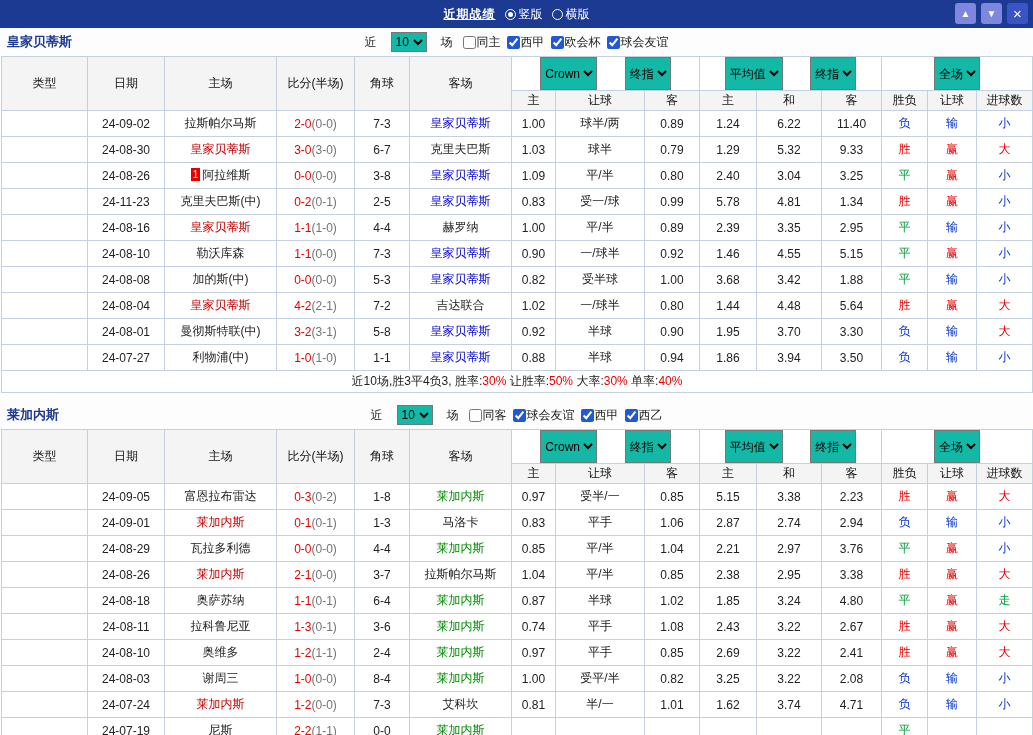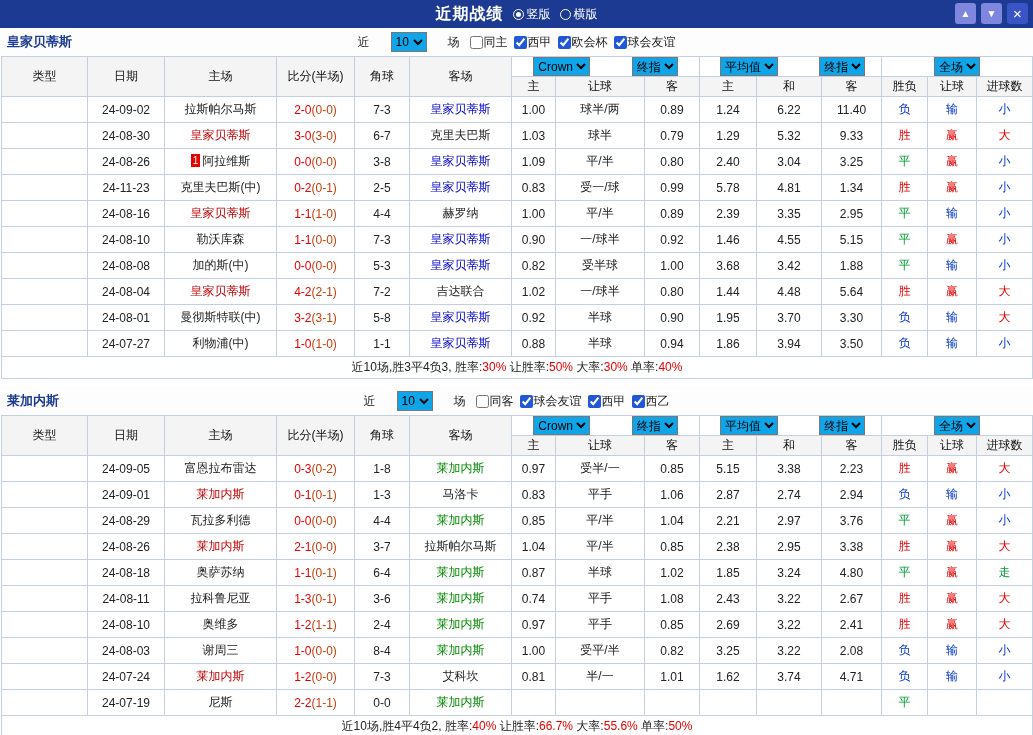--- a/index.html
+++ b/index.html
@@ -6,65 +6,65 @@
   html,body { margin:0; padding:0; }
   body {
     width:1033px; height:735px;
     font-family:"Liberation Sans","DejaVu Sans",sans-serif;
     font-size:12px; color:#222; background:#fff; overflow:hidden;
   }
 
   
   .titlebar { height:28px; background:#1d3a92; display:flex; align-items:center; position:relative; }
   .tb-center { margin:0 auto; display:flex; align-items:center; gap:9px; color:#fff; }
-  .tb-title { font-size:16px; font-weight:bold; letter-spacing:1px; }
+  .tb-title { font-size:12px; font-weight:bold; letter-spacing:1px;text-decoration:underline; }
   .tb-radio { display:inline-flex; align-items:center; gap:3px; cursor:pointer; }
   .rdot { width:11px; height:11px; border:1px solid #fff; border-radius:50%; display:inline-block; position:relative; background:transparent; }
   .rdot.checked::after { content:""; position:absolute; left:2px; top:2px; right:2px; bottom:2px; border-radius:50%; background:#fff; }
   .tb-buttons { position:absolute; right:5px; top:3px; display:flex; gap:5px; }
   .tb-btn { width:21px; height:21px; border-radius:3px; background:#7e86de; color:#fff; display:flex; align-items:center; justify-content:center; font-size:10px; cursor:pointer; }
   .tb-btn.close { background:#3a54c6; font-size:15px; }
 
   
   .section-header { height:28px; position:relative; display:flex; align-items:center; background:#fdfdfd; }
   .team-title { position:absolute; left:7px; color:#1d3a92; font-weight:bold; font-size:13px; }
   .filter-bar { margin:0 auto; display:flex; align-items:center; }
   .filter-bar > span { margin:0 2px; }
   .cbx-wrap { display:inline-flex; }
   .cbx { display:inline-flex; align-items:center; cursor:pointer; }
   .cbx input { width:13px; height:13px; margin:0 1px 0 6px; accent-color:#2257d6; }
 
   select {
     font-family:"Liberation Sans","DejaVu Sans",sans-serif;
-    font-size:12px; height:20px; border:1px solid #777; background:#0ea5e9; margin:0 19px;
+    font-size:12px; height:20px; border:1px solid #777; background:#14b8a6; margin:0 12px;
   }
 
   
   table.grid { border-collapse:collapse; table-layout:fixed; width:1031px; margin:0 1px; }
   .grid th, .grid td { border:1px solid #c4cfe0; text-align:center; padding:0 1px; white-space:nowrap; overflow:hidden; }
   .grid thead th { background:#f4f4f4; font-weight:normal; height:20px; color:#111; }
   .grid thead th.selcell { background:#fff; }
-  .grid thead th.selcell select { height:19px; }
+  .grid thead th.selcell select { height:33px; }
   .grid tbody td { height:26px; background:#fff; }
   .grid tfoot td { height:22px; background:#fff; }
 
   .lg-green  { background:#009a44; color:#fff; }
   .lg-purple { background:#cc66cc; color:#fff; }
   .lg-teal   { background:#0aa8b2; color:#fff; }
 
   .t-red   { color:#c00000; }
   .t-blue  { color:#0000cc; }
   .t-green { color:#008800; }
 
   .c-red   { color:#e60000; }
   .c-blue  { color:#0033cc; }
   .c-green { color:#009933; }
 
   .sc { color:#e60000; }
-  .hf { color:#c2410c; }
+  .hf { color:#737373; }
 
   .rc { display:inline-block; background:#e60000; color:#fff; font-size:10px; line-height:13px; height:13px; padding:0 2px; margin-right:2px; vertical-align:1px; }
 
   .gap { height:8px; }
 </style>
 </head>
 <body>
 
 <div class="titlebar">
   <div class="tb-center">

